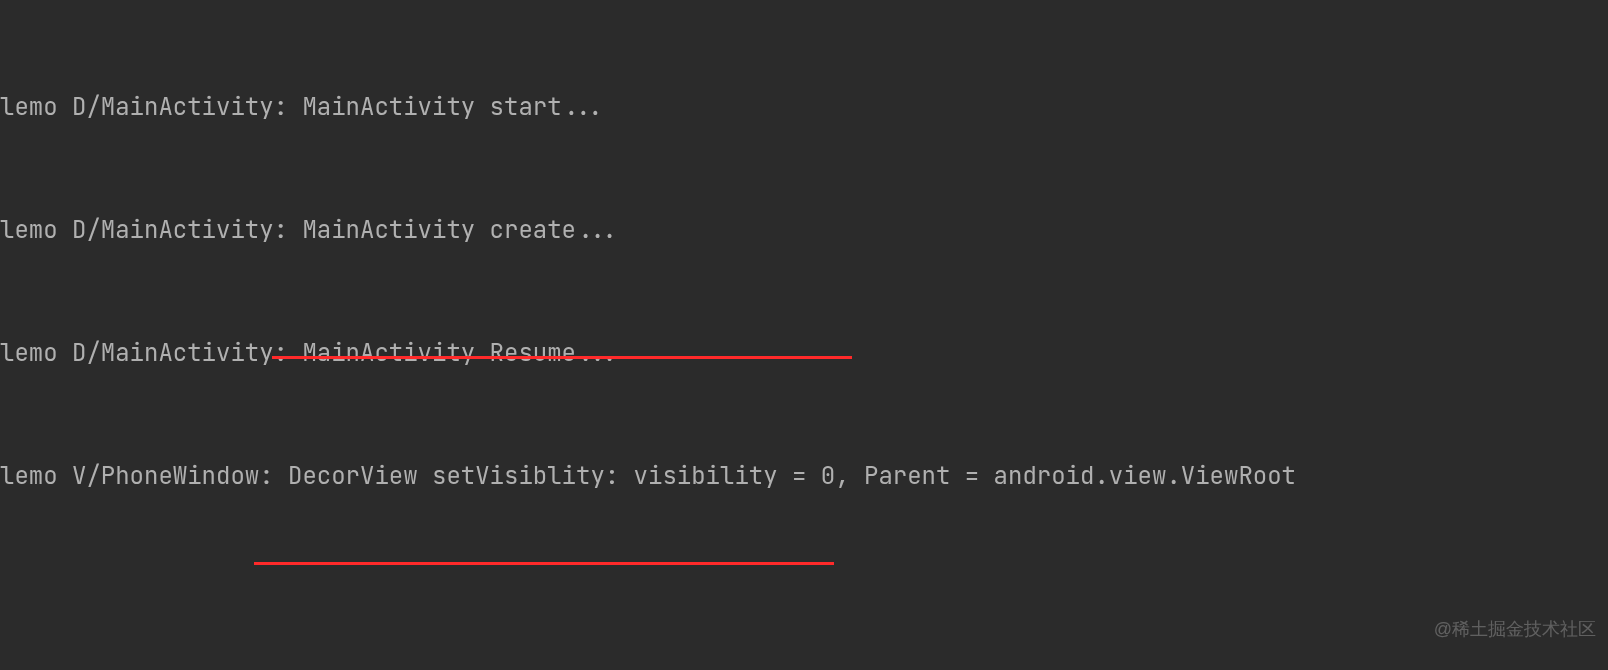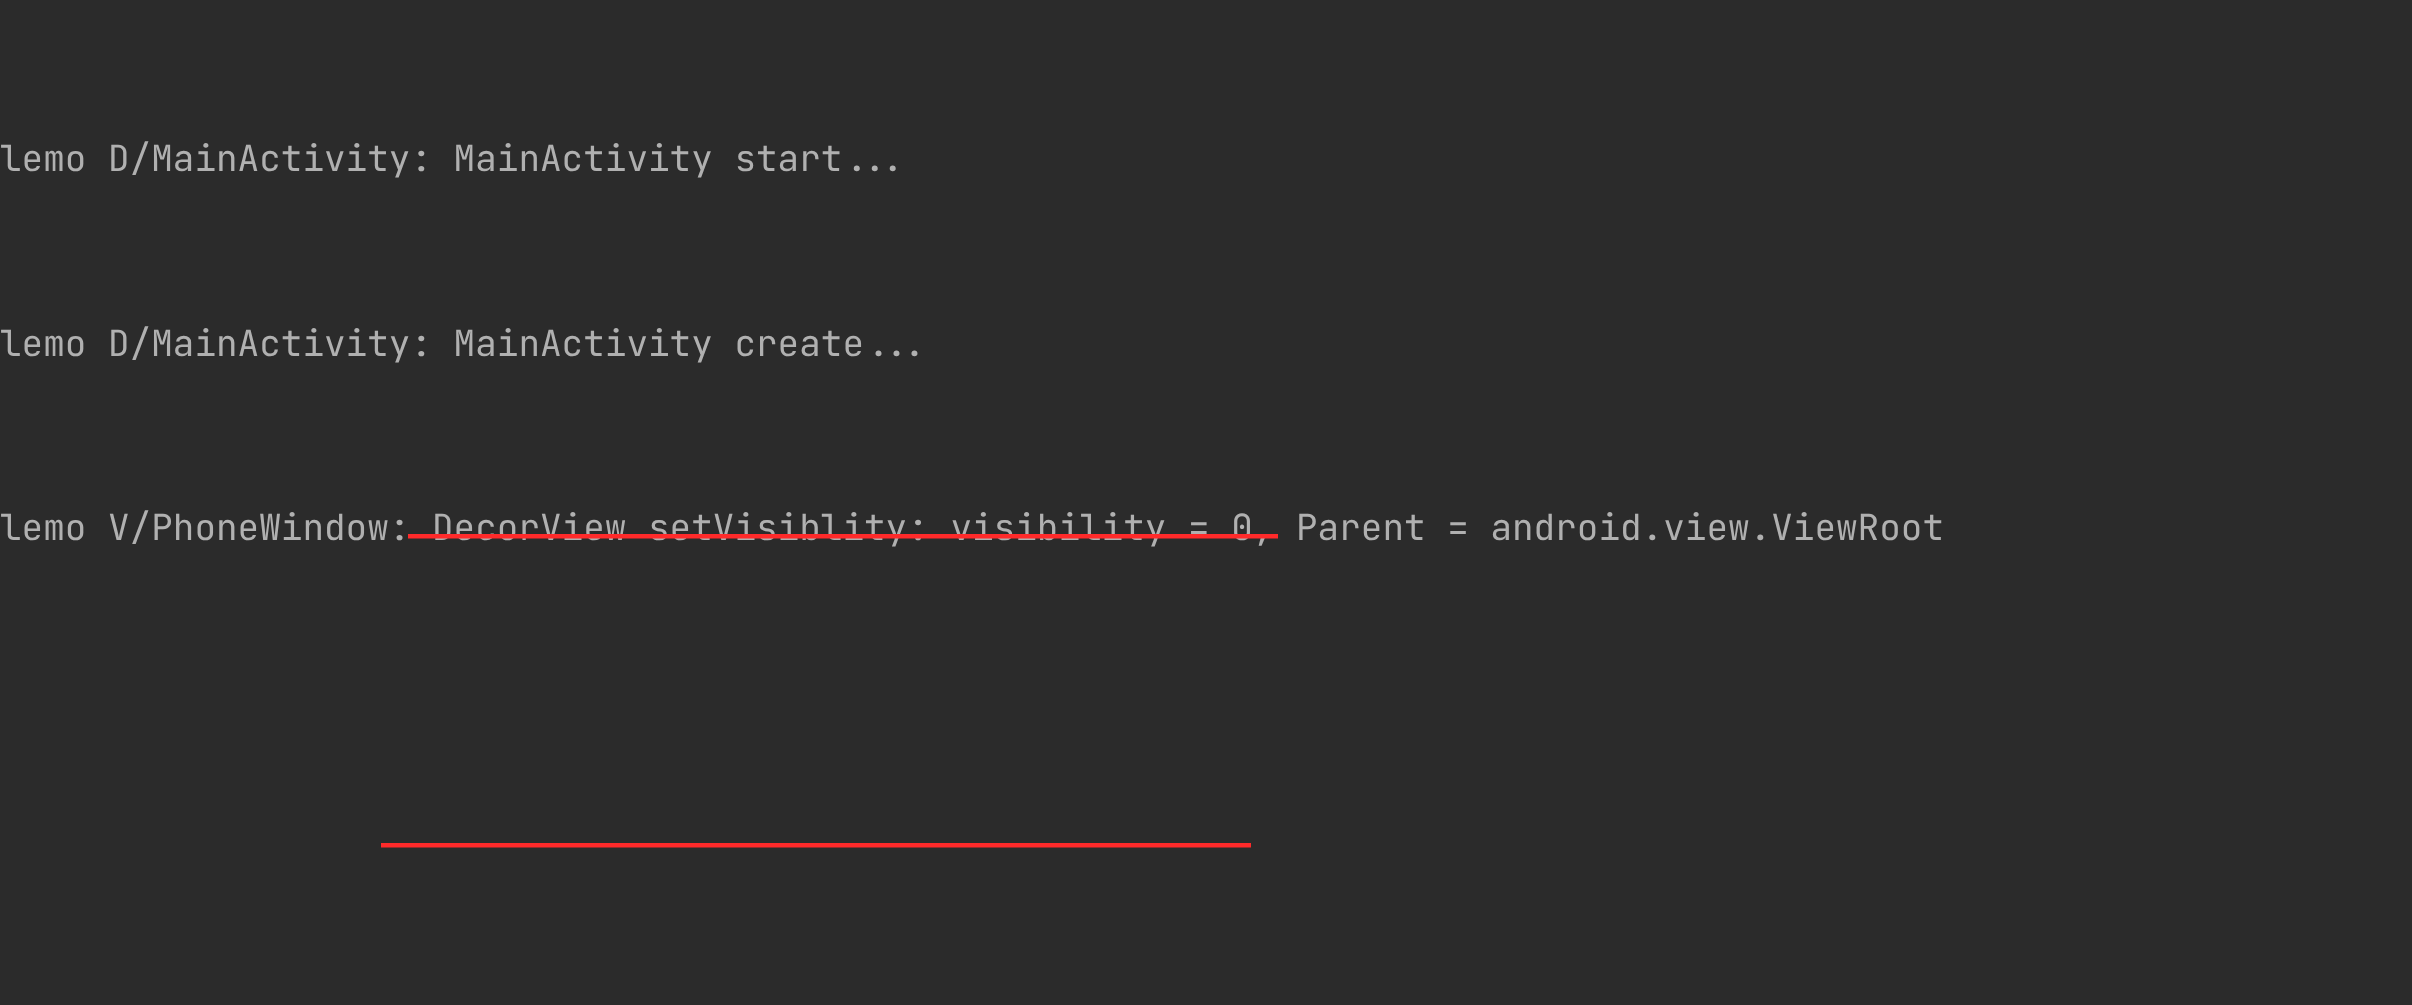--- a/index.html
+++ b/index.html
@@ -41,28 +41,30 @@
     font-family:"PingFang SC","Microsoft YaHei",sans-serif;
     letter-spacing:0;
   }
 </style>
 </head>
 <body>
 
 <div class="log-area">
   <div class="log-line">lemo D/MainActivity: MainActivity start...</div>
   <div class="log-line">lemo D/MainActivity: MainActivity create...</div>
+  <div class="log-line">lemo D/MainActivity: MainActivity Resume...</div>
   <div class="log-line">lemo V/PhoneWindow: DecorView setVisiblity: visibility = 0, Parent = android.view.ViewRoot</div>
   
   
   
   
   
   
   
   
   
   
 
   <div class="underline" style="left:272px;top:356px;width:580px;"></div>
   <div class="underline" style="left:254px;top:562px;width:580px;"></div>
 
+  <div class="watermark">@稀土掘金技术社区</div>
 </div>
 
 </body></html>

